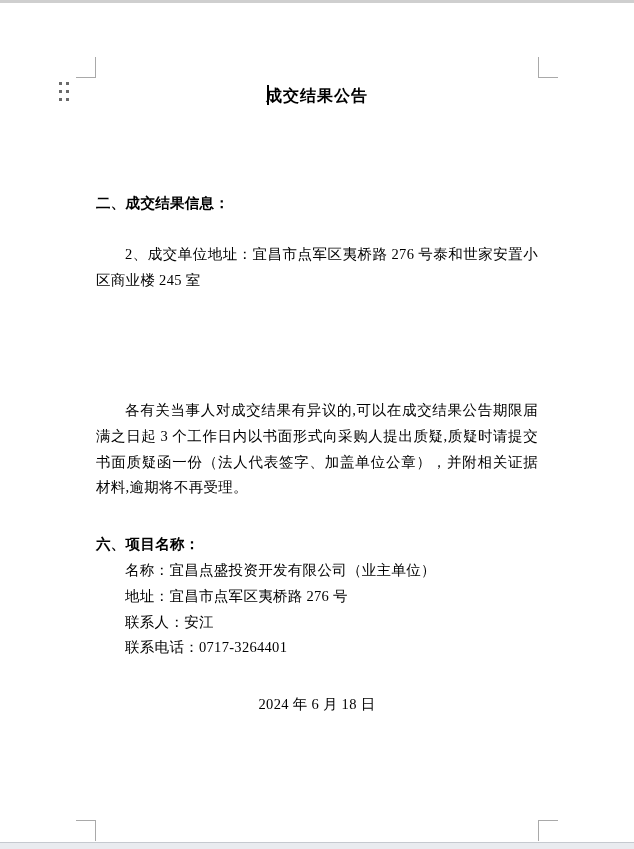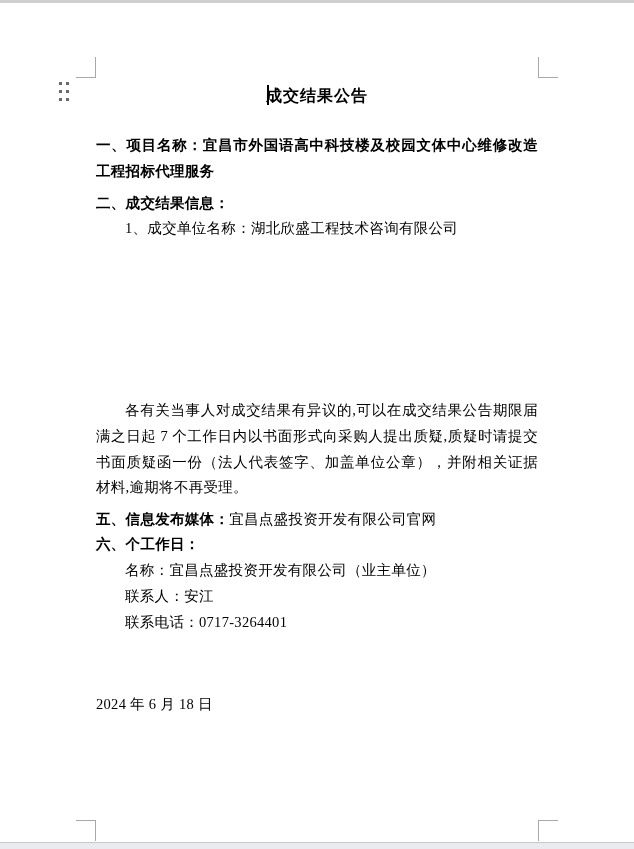--- a/index.html
+++ b/index.html
@@ -58,21 +58,21 @@
   .title-line {
     top: 83px;
     text-align: center;
     font-weight: bold;
     font-size: 16px;
     letter-spacing: 1px;
   }
   .bold { font-weight: bold; }
   .just { text-align: justify; }
   .ind  { text-indent: 29px; }
-  .date-line { top: 692px; text-align: left; }
+  .date-line { top: 692px; text-align: center; }
   .contact-line { display: block; }
 </style>
 </head>
 <body>
 
 <div class="page">
 
   <div class="top-strip"></div>
 
   <div class="crop tl"></div>
@@ -86,38 +86,33 @@
       <i></i>
       <i></i>
       <i></i>
       <i></i>
   </div>
 
   <div class="caret"></div>
 
   <div class="tb title-line">成交结果公告</div>
 
-  <div class="tb just" style="top:133px">
-    <span class="bold">一、项目名称：</span><span class="bold">宜昌市外国语高中科技楼及校园文体中心维修改造工程招标代理服务</span>
-  </div>
 
   <div class="tb bold" style="top:191px">二、成交结果信息：</div>
 
-  <div class="tb ind" style="top:216px">1、成交单位名称：湖北欣盛工程技术咨询有限公司</div>
+  <div class="tb ind just" style="top:242px">2、成交单位地址：宜昌市点军区夷桥路 276 号泰和世家安置小区商业楼 245 室</div>
 
 
-  <div class="tb ind just" style="top:398px">各有关当事人对成交结果有异议的,可以在成交结果公告期限届满之日起 7 个工作日内以书面形式向采购人提出质疑,质疑时请提交书面质疑函一份（法人代表签字、加盖单位公章），并附相关证据材料,逾期将不再受理。</div>
+  <div class="tb ind just" style="top:398px">各有关当事人对成交结果有异议的,可以在成交结果公告期限届满之日起 3 个工作日内以书面形式向采购人提出质疑,质疑时请提交书面质疑函一份（法人代表签字、加盖单位公章），并附相关证据材料,逾期将不再受理。</div>
 
-  <div class="tb" style="top:507px">
-    <span class="bold">五、信息发布媒体：</span><span>宜昌点盛投资开发有限公司官网</span>
-  </div>
 
-  <div class="tb bold" style="top:532px">六、个工作日：</div>
+  <div class="tb bold" style="top:532px">六、项目名称：</div>
   <div class="tb" style="top:558px">
     <span class="contact-line ind">名称：宜昌点盛投资开发有限公司（业主单位）</span>
+    <span class="contact-line ind">地址：宜昌市点军区夷桥路 276 号</span>
     <span class="contact-line ind">联系人：安江</span>
     <span class="contact-line ind">联系电话：0717-3264401</span>
   </div>
 
   <div class="tb date-line">2024 年 6 月 18 日</div>
 
   <div class="bottom-strip"></div>
 
 </div>
 

